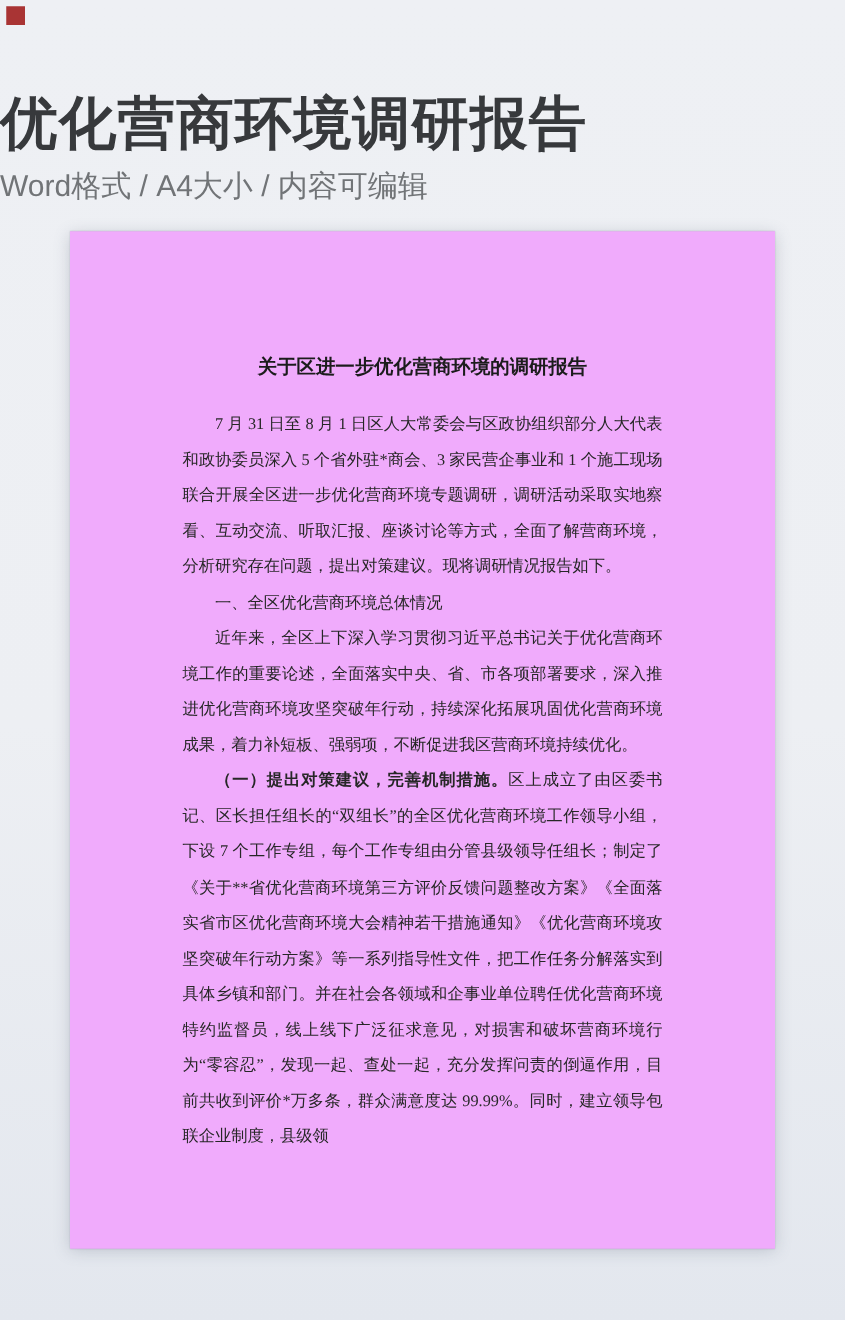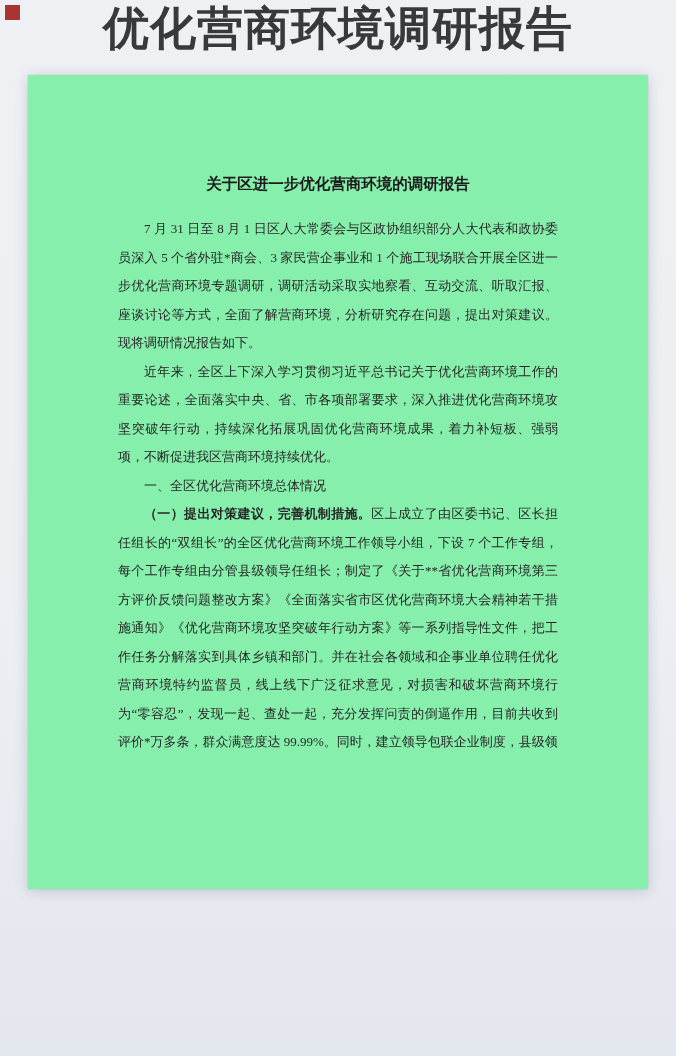--- a/index.html
+++ b/index.html
@@ -16,40 +16,41 @@
   }
   .corner-badge {
     position: absolute;
     left: 5px;
     top: 5px;
     width: 15px;
     height: 15px;
     background: #a93434;
   }
   .hero {
-    text-align: center;
+    text-align: left;
+    padding-top: 70px;
   }
   .hero-title {
     font-size: 46px;
     line-height: 56px;
     font-weight: 700;
     letter-spacing: 1px;
     color: #37393c;
   }
   .hero-subtitle {
     margin-top: 8px;
     font-size: 24px;
     line-height: 32px;
     color: #717477;
   }
   .page {
-    width: 620px;
+    width: 564px;
     height: 814px;
     margin: 19px auto 0 auto;
-    background: #86efac;
+    background: #f0abfc;
     box-shadow: 0 2px 12px rgba(100, 110, 130, 0.30), 0 0 1px rgba(100,110,130,0.35);
     box-sizing: border-box;
     padding: 97px 90px 0 90px;
   }
   .doc-title {
     font-family: "Liberation Serif", "DejaVu Serif", serif;
     font-size: 15.5px;
     line-height: 24px;
     font-weight: 700;
     color: #1c1c1c;
@@ -72,27 +73,28 @@
     font-weight: 700;
   }
 </style>
 </head>
 <body>
 
 <div class="corner-badge"></div>
 
 <div class="hero">
   <div class="hero-title">优化营商环境调研报告</div>
+  <div class="hero-subtitle">Word格式 / A4大小 / 内容可编辑</div>
 </div>
 
 <div class="page">
   <div class="doc-title">关于区进一步优化营商环境的调研报告</div>
 
   <div class="doc-body">
     <p class="para">7 月 31 日至 8 月 1 日区人大常委会与区政协组织部分人大代表和政协委员深入 5 个省外驻*商会、3 家民营企事业和 1 个施工现场联合开展全区进一步优化营商环境专题调研，调研活动采取实地察看、互动交流、听取汇报、座谈讨论等方式，全面了解营商环境，分析研究存在问题，提出对策建议。现将调研情况报告如下。</p>
 
+    <p class="para">一、全区优化营商环境总体情况</p>
+
     <p class="para">近年来，全区上下深入学习贯彻习近平总书记关于优化营商环境工作的重要论述，全面落实中央、省、市各项部署要求，深入推进优化营商环境攻坚突破年行动，持续深化拓展巩固优化营商环境成果，着力补短板、强弱项，不断促进我区营商环境持续优化。</p>
-
-    <p class="para">一、全区优化营商环境总体情况</p>
 
     <p class="para"><span class="lead">（一）提出对策建议，完善机制措施。</span><span>区上成立了由区委书记、区长担任组长的“双组长”的全区优化营商环境工作领导小组，下设 7 个工作专组，每个工作专组由分管县级领导任组长；制定了《关于**省优化营商环境第三方评价反馈问题整改方案》《全面落实省市区优化营商环境大会精神若干措施通知》《优化营商环境攻坚突破年行动方案》等一系列指导性文件，把工作任务分解落实到具体乡镇和部门。并在社会各领域和企事业单位聘任优化营商环境特约监督员，线上线下广泛征求意见，对损害和破坏营商环境行为“零容忍”，发现一起、查处一起，充分发挥问责的倒逼作用，目前共收到评价*万多条，群众满意度达 99.99%。同时，建立领导包联企业制度，县级领</span></p>
   </div>
 </div>
 
 </body></html>

